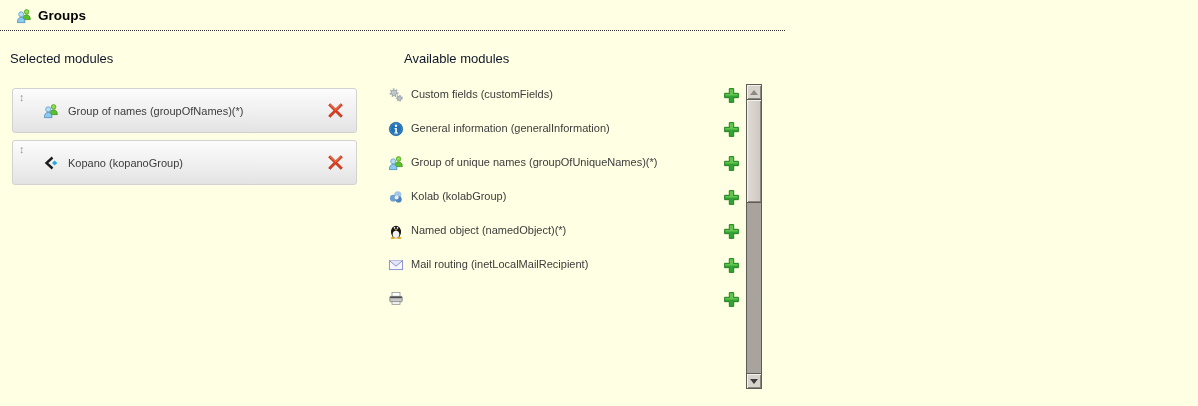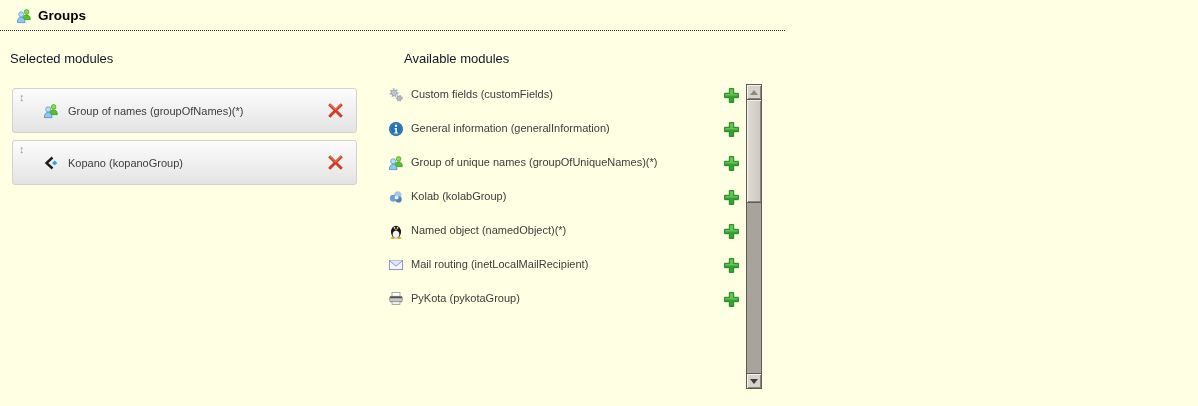--- a/index.html
+++ b/index.html
@@ -223,21 +223,20 @@
 
   <div class="avail-row">
     <span class="mod-icon">
           <svg width="16" height="16" viewBox="0 0 16 16">
     <rect x="4" y="1.6" width="8" height="4.2" fill="#fdfdfd" stroke="#8a8a8a" stroke-width="0.7"></rect>
     <rect x="1.8" y="5.4" width="12.4" height="5.4" rx="0.8" fill="#c9c9c9" stroke="#6f6f6f" stroke-width="0.7"></rect>
     <rect x="2.2" y="5.6" width="11.6" height="1.6" fill="#4f4f4f"></rect>
     <rect x="4" y="10.4" width="8" height="3.2" fill="#efefef" stroke="#8a8a8a" stroke-width="0.7"></rect>
   </svg>
         </span>
-    <span class="mod-label">PyKota (pykotaGroup)</span>
     <span class="add-btn">
           <svg width="17" height="17" viewBox="0 0 17 17">
     <path d="M6.3 1.6 H10.7 V6.3 H15.4 V10.7 H10.7 V15.4 H6.3 V10.7 H1.6 V6.3 H6.3 Z" fill="#33a433" stroke="#1c7a1c" stroke-width="0.9" stroke-linejoin="round"></path>
     <path d="M6.9 2.3 H10.1 V7 H14.7 V8.4 H2.3 V7 H6.9 Z" fill="#6fcb57" opacity="0.85"></path>
   </svg>
         </span>
   </div>
 </div>
 
   <div class="scrollbar">

